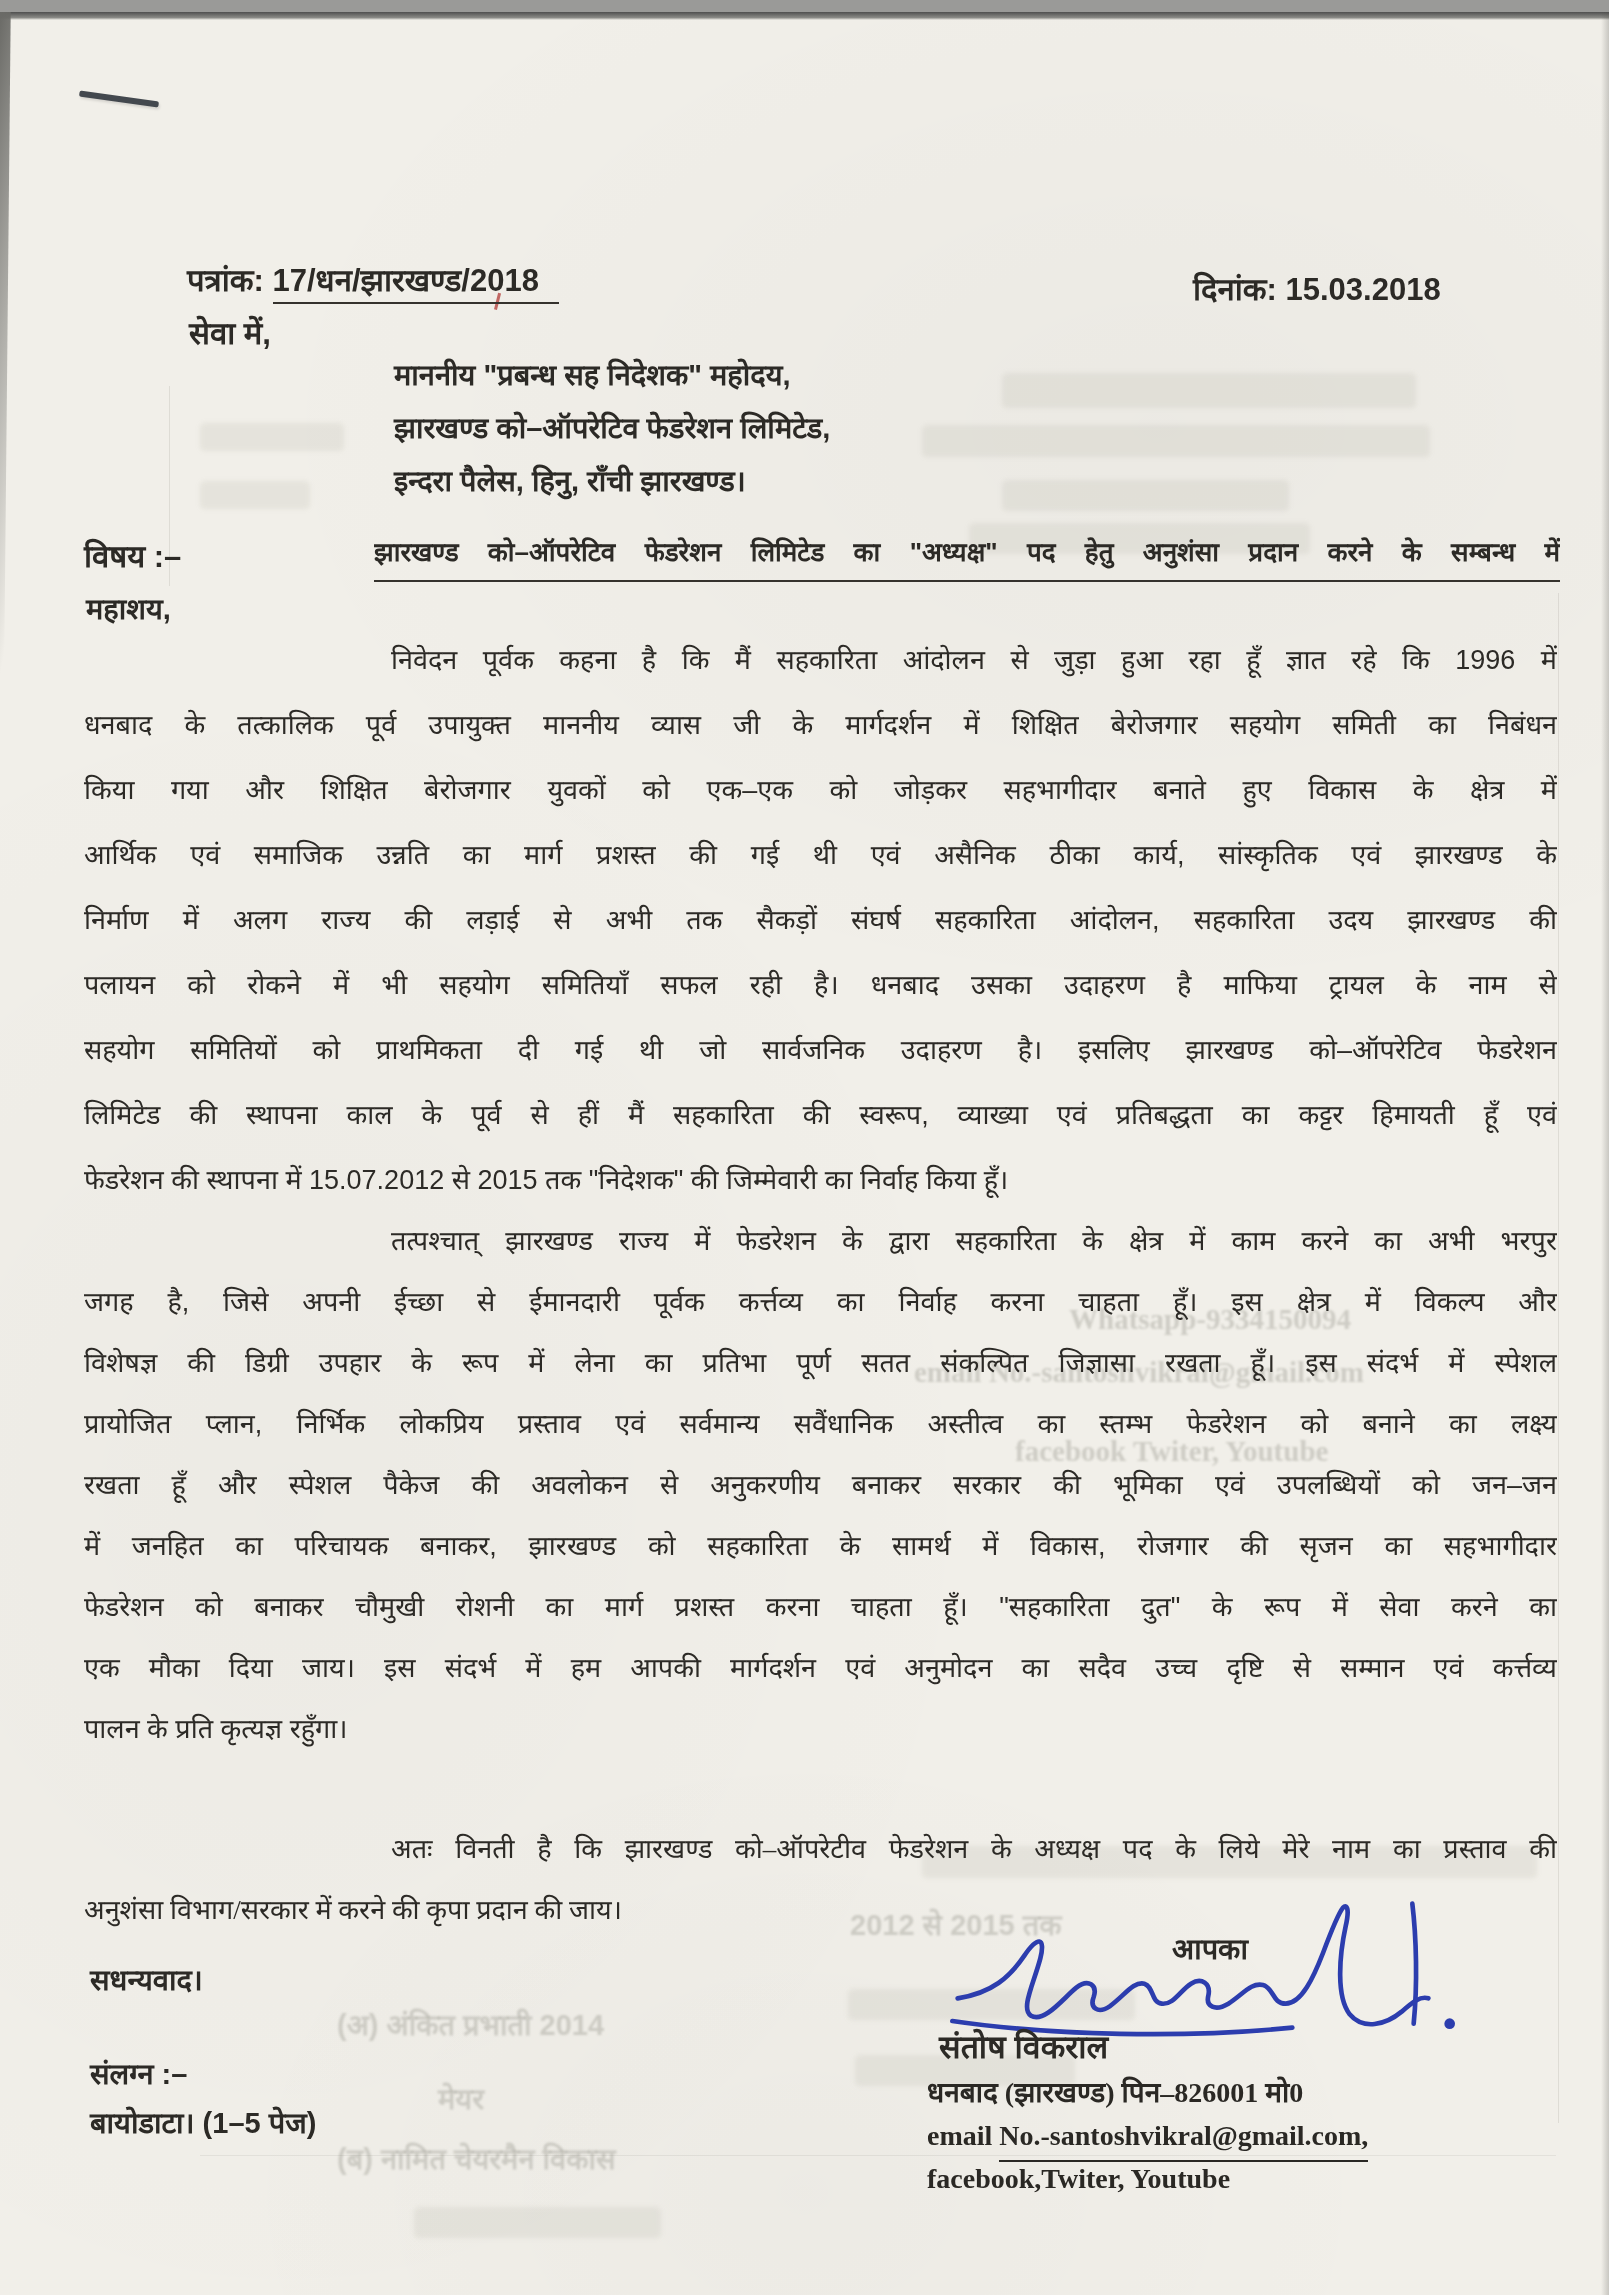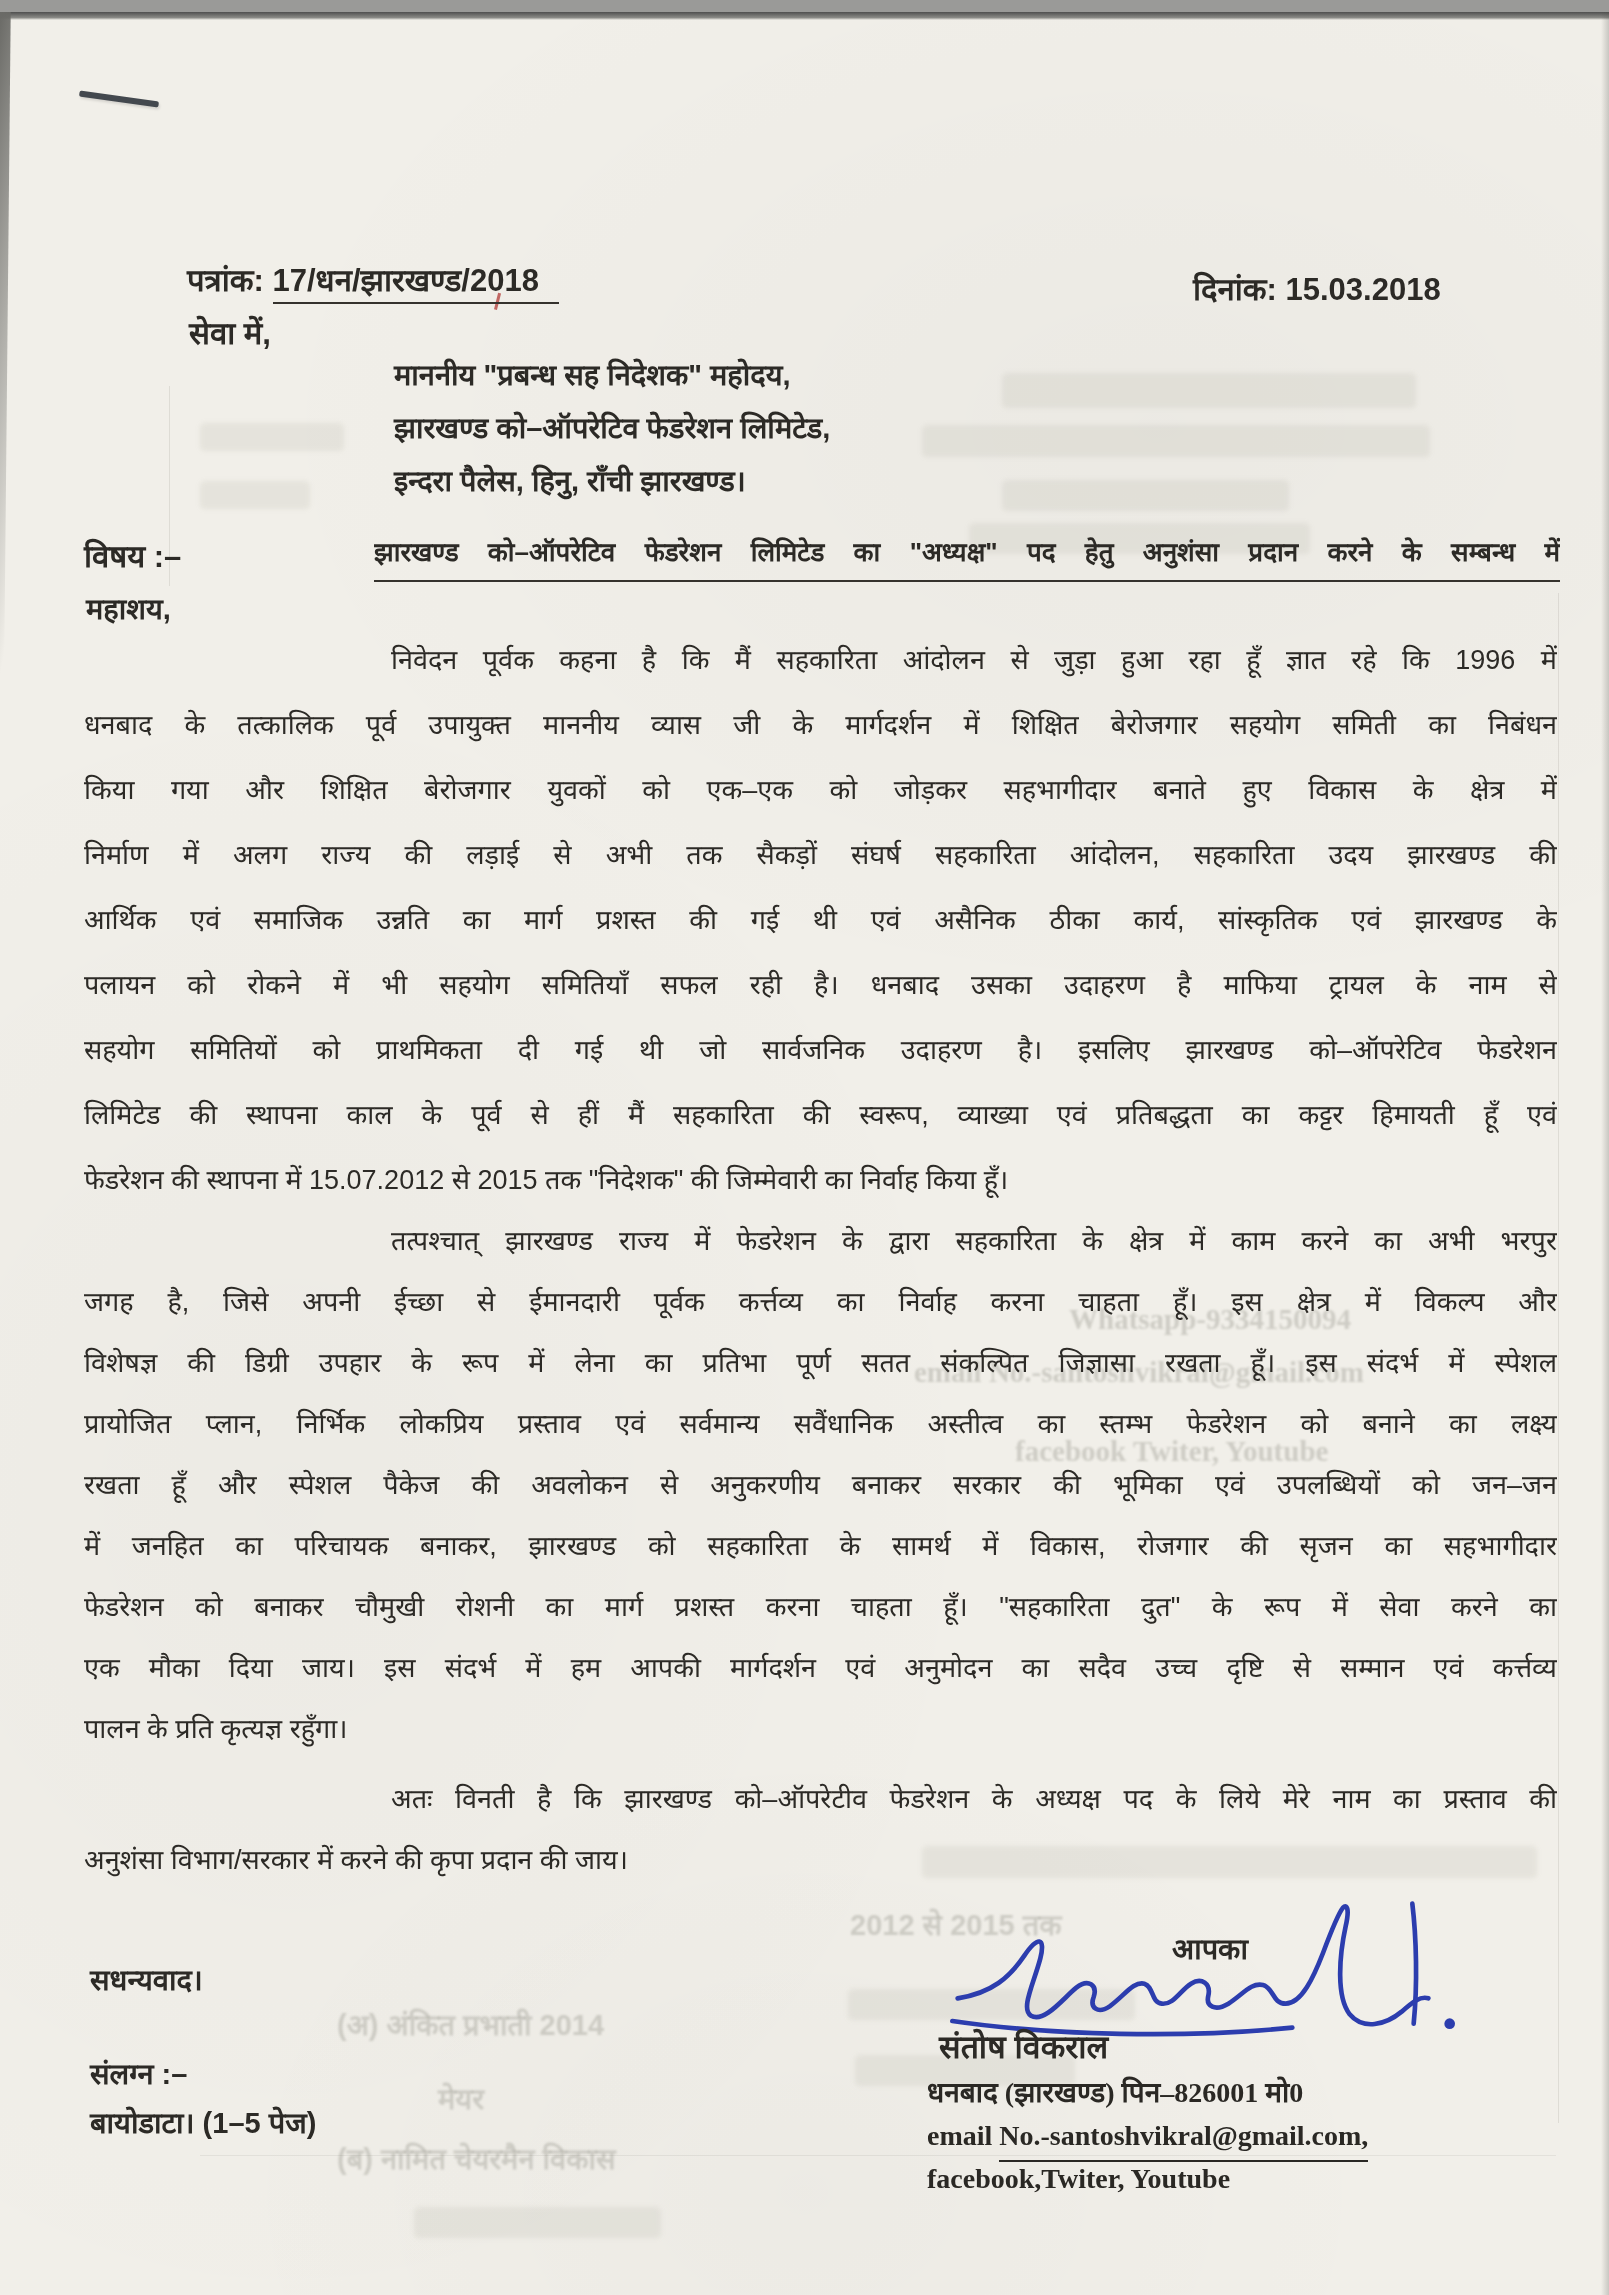--- a/index.html
+++ b/index.html
@@ -104,41 +104,41 @@
   <div class="abs subject-label" style="left:84px;top:522px;">विषय :–</div>
   <div class="abs" style="left:374px;top:521px;">
     <span class="subject-text">झारखण्ड को–ऑपरेटिव फेडरेशन लिमिटेड का "अध्यक्ष" पद हेतु अनुशंसा प्रदान करने के सम्बन्ध में</span>
   </div>
   <div class="abs plain" style="left:86px;top:576px;font-weight:700;">महाशय,</div>
 
   <div class="para p1 abs" style="top:616px;">
     <div class="ln in1">निवेदन पूर्वक कहना है कि मैं सहकारिता आंदोलन से जुड़ा हुआ रहा हूँ ज्ञात रहे कि 1996 में</div>
     <div class="ln">धनबाद के तत्कालिक पूर्व उपायुक्त माननीय व्यास जी के मार्गदर्शन में शिक्षित बेरोजगार सहयोग समिती का निबंधन</div>
     <div class="ln">किया गया और शिक्षित बेरोजगार युवकों को एक–एक को जोड़कर सहभागीदार बनाते हुए विकास के क्षेत्र में</div>
+    <div class="ln">आर्थिक एवं समाजिक उन्नति का मार्ग प्रशस्त की गई थी एवं असैनिक ठीका कार्य, सांस्कृतिक एवं झारखण्ड के</div>
     <div class="ln">निर्माण में अलग राज्य की लड़ाई से अभी तक सैकड़ों संघर्ष सहकारिता आंदोलन, सहकारिता उदय झारखण्ड की</div>
-    <div class="ln">आर्थिक एवं समाजिक उन्नति का मार्ग प्रशस्त की गई थी एवं असैनिक ठीका कार्य, सांस्कृतिक एवं झारखण्ड के</div>
     <div class="ln">पलायन को रोकने में भी सहयोग समितियाँ सफल रही है। धनबाद उसका उदाहरण है माफिया ट्रायल के नाम से</div>
     <div class="ln">सहयोग समितियों को प्राथमिकता दी गई थी जो सार्वजनिक उदाहरण है। इसलिए झारखण्ड को–ऑपरेटिव फेडरेशन</div>
     <div class="ln">लिमिटेड की स्थापना काल के पूर्व से हीं मैं सहकारिता की स्वरूप, व्याख्या एवं प्रतिबद्धता का कट्टर हिमायती हूँ एवं</div>
     <div class="ln lastln">फेडरेशन की स्थापना में 15.07.2012 से 2015 तक "निदेशक" की जिम्मेवारी का निर्वाह किया हूँ।</div>
   </div>
 
   <div class="para p2 abs" style="top:1199px;">
     <div class="ln in1">तत्पश्चात् झारखण्ड राज्य में फेडरेशन के द्वारा सहकारिता के क्षेत्र में काम करने का अभी भरपुर</div>
     <div class="ln">जगह है, जिसे अपनी ईच्छा से ईमानदारी पूर्वक कर्त्तव्य का निर्वाह करना चाहता हूँ। इस क्षेत्र में विकल्प और</div>
     <div class="ln">विशेषज्ञ की डिग्री उपहार के रूप में लेना का प्रतिभा पूर्ण सतत संकल्पित जिज्ञासा रखता हूँ। इस संदर्भ में स्पेशल</div>
     <div class="ln">प्रायोजित प्लान, निर्भिक लोकप्रिय प्रस्ताव एवं सर्वमान्य सवैंधानिक अस्तीत्व का स्तम्भ फेडरेशन को बनाने का लक्ष्य</div>
     <div class="ln">रखता हूँ और स्पेशल पैकेज की अवलोकन से अनुकरणीय बनाकर सरकार की भूमिका एवं उपलब्धियों को जन–जन</div>
     <div class="ln">में जनहित का परिचायक बनाकर, झारखण्ड को सहकारिता के सामर्थ में विकास, रोजगार की सृजन का सहभागीदार</div>
     <div class="ln">फेडरेशन को बनाकर चौमुखी रोशनी का मार्ग प्रशस्त करना चाहता हूँ। "सहकारिता दुत" के रूप में सेवा करने का</div>
     <div class="ln">एक मौका दिया जाय। इस संदर्भ में हम आपकी मार्गदर्शन एवं अनुमोदन का सदैव उच्च दृष्टि से सम्मान एवं कर्त्तव्य</div>
     <div class="ln lastln">पालन के प्रति कृत्यज्ञ रहुँगा।</div>
   </div>
 
-  <div class="para p3 abs" style="top:1757px;">
+  <div class="para p3 abs" style="top:1807px;font-family:Liberation Serif, serif;">
     <div class="ln in1">अतः विनती है कि झारखण्ड को–ऑपरेटीव फेडरेशन के अध्यक्ष पद के लिये मेरे नाम का प्रस्ताव की</div>
     <div class="ln lastln">अनुशंसा विभाग/सरकार में करने की कृपा प्रदान की जाय।</div>
   </div>
 
   <div class="abs plain" style="left:90px;top:1947px;text-align:center;">सधन्यवाद।</div>
   <div class="abs plain" style="left:90px;top:2041px;">संलग्न :–</div>
   <div class="abs plain" style="left:90px;top:2090px;">बायोडाटा। (1–5 पेज)</div>
 
   <div class="abs plain" style="left:1172px;top:1916px;">आपका</div>
 

